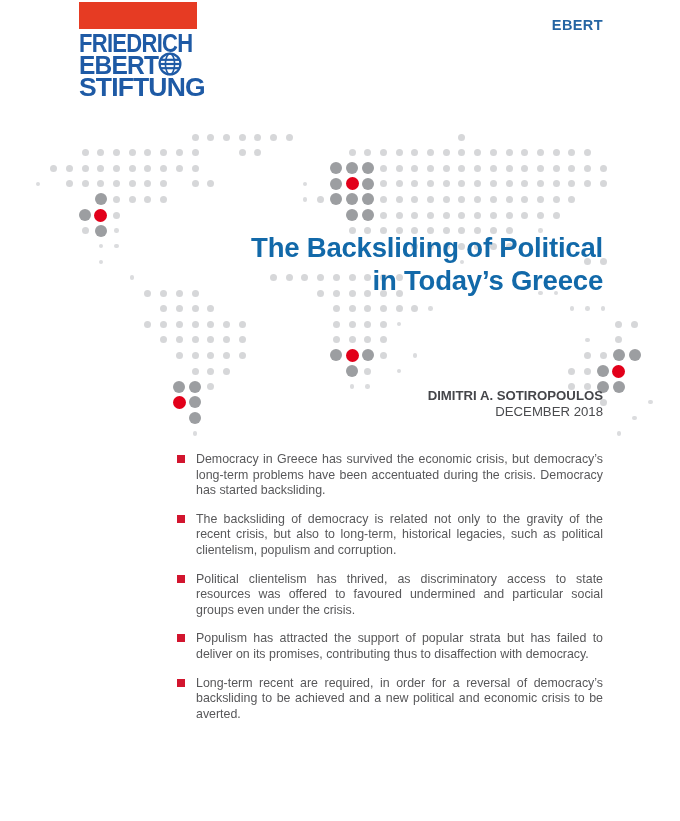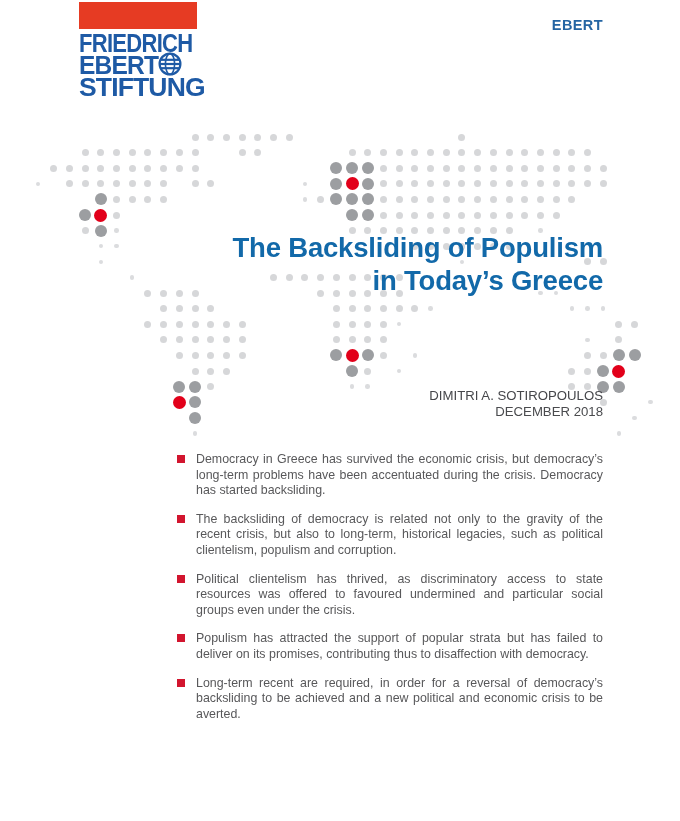--- a/index.html
+++ b/index.html
@@ -23,21 +23,21 @@
   }
   
   .map{position:absolute;left:0;top:0;width:680px;height:821px;z-index:1;}
   .dot{position:absolute;border-radius:50%;}
   
   .title{
     position:absolute;right:77px;top:231px;z-index:2;text-align:right;
     color:#1269a9;font-weight:bold;font-size:27.5px;line-height:33px;letter-spacing:-0.2px;
   }
   .byline{position:absolute;right:77px;top:388px;z-index:2;text-align:right;line-height:16px;}
-  .author{color:#45464a;font-weight:normal;font-size:13.2px;}
+  .author{color:#45464a;font-weight:bold;font-size:13.2px;}
   .date{color:#4a4b4e;font-size:13.2px;}
   
   .bullets{
     position:absolute;left:177px;top:452px;width:426px;z-index:2;
     list-style:none;margin:0;padding:0;
   }
   .bullets li{
     position:relative;padding-left:19px;margin:0 0 13px 0;
     text-align:justify;color:#58585a;font-size:12.4px;line-height:15.6px;
   }
@@ -325,21 +325,21 @@
         <line x1="4" y1="17.2" x2="22" y2="17.2"></line>
         <ellipse cx="13" cy="13" rx="4.6" ry="10.4" stroke-width="1.6"></ellipse>
       </g>
     </svg>
     <div class="logo-line logo-l3">STIFTUNG</div>
   </div>
 
   <div class="study">EBERT</div>
 
   <div class="title">
-    <div>The Backsliding of Populism</div>
+    <div>The Backsliding of Political</div>
     <div>in Today’s Greece</div>
   </div>
 
   <div class="byline">
     <div class="author">DIMITRI A. SOTIROPOULOS</div>
     <div class="date">DECEMBER 2018</div>
   </div>
 
   <ul class="bullets">
     <li><span class="sq"></span><span>Democracy in Greece has survived the economic crisis, but democracy’s long-term problems have been accentuated during the crisis. Democracy has started backsliding.</span></li>

